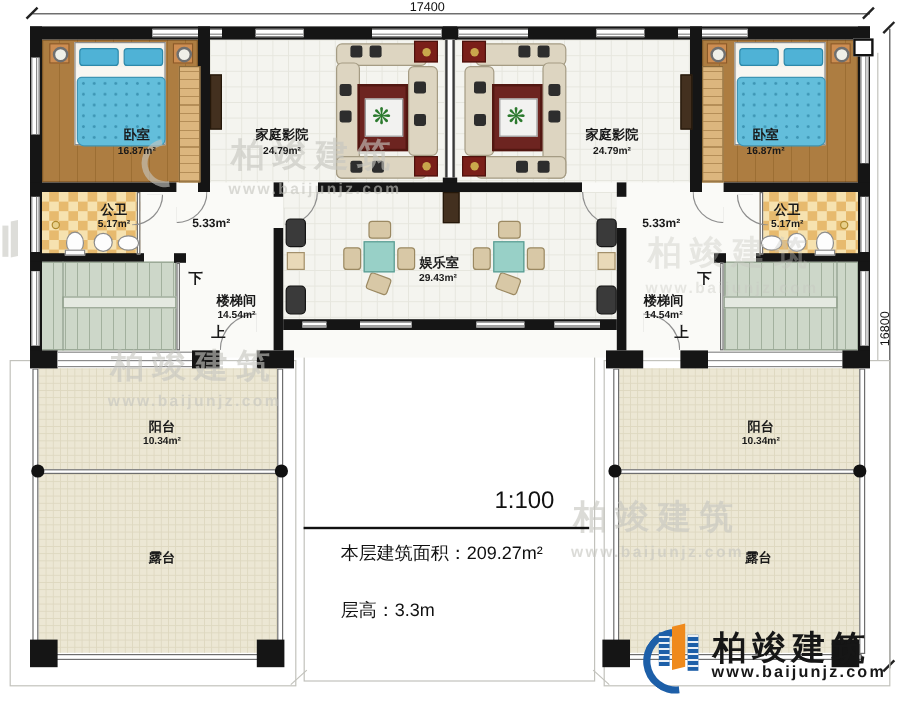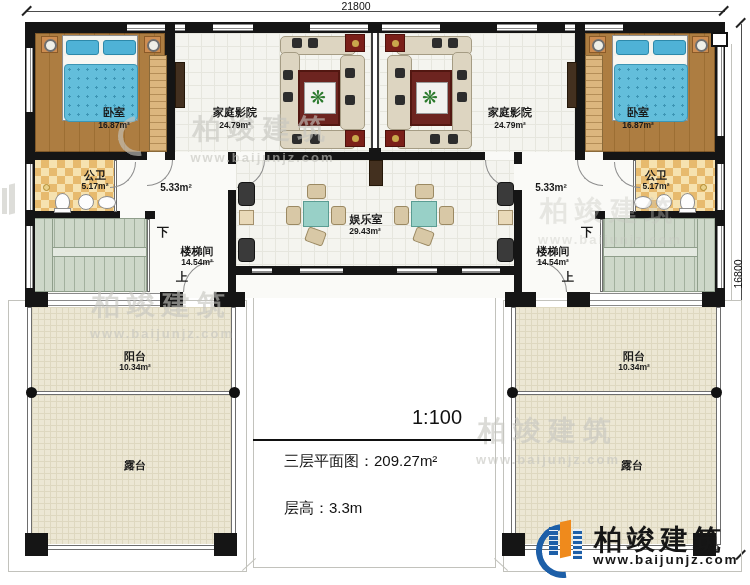--- a/index.html
+++ b/index.html
@@ -61,21 +61,21 @@
   .tb-line{position:absolute;font-size:15px;color:#111}
   .logo-t{position:absolute;font-size:28px;font-weight:bold;color:#161616;letter-spacing:5px}
   .logo-u{position:absolute;font-size:13.5px;font-weight:bold;color:#161616;letter-spacing:1.8px}
   .bar{position:absolute;background-color:#1d5fa8;background-image:repeating-linear-gradient(0deg,transparent 0 3.5px,rgba(255,255,255,.9) 3.5px 5px)}
 </style>
 </head>
 <body>
 
 <div class="plan">
 
-  <div class="dimlbl" style="left:320px;top:0;width:72px;text-align:center">21800</div>
+  <div class="dimlbl" style="left:320px;top:0;width:72px;text-align:center">17400</div>
   <div class="dim" style="left:27px;top:11px;width:698px;height:1px"></div>
   <div class="dimt" style="left:20px;top:10px"></div>
   <div class="dimt" style="left:717px;top:10px"></div>
   <div class="dim" style="left:741px;top:24px;width:1px;height:533px"></div>
   <div class="dimt" style="left:734px;top:22px"></div>
   <div class="dimt" style="left:734px;top:554px"></div>
   <div class="dimlbl" style="left:716px;top:268px;width:44px;text-align:center;transform:rotate(-90deg)">16800</div>
 
   <div class="eave" style="left:8px;top:300px;width:239px;height:272px"></div>
   <div class="eave" style="left:503px;top:300px;width:239px;height:272px"></div>
@@ -317,21 +317,21 @@
   <span class="lbl ud" style="left:568px;top:277px">上</span>
   <span class="lbl nm" style="left:135px;top:356px">阳台</span>
   <span class="lbl ar" style="left:135px;top:367px">10.34m²</span>
   <span class="lbl nm" style="left:634px;top:356px">阳台</span>
   <span class="lbl ar" style="left:634px;top:367px">10.34m²</span>
   <span class="lbl nm" style="left:135px;top:465px">露台</span>
   <span class="lbl nm" style="left:632px;top:465px">露台</span>
 
   <span class="title-scale" style="left:412px;top:406px">1:100</span>
   <div class="abs" style="left:253px;top:439px;width:238px;height:2px;background:#111"></div>
-  <span class="tb-line" style="left:284px;top:452px">三层平面图：209.27m²</span>
+  <span class="tb-line" style="left:284px;top:452px">本层建筑面积：209.27m²</span>
   <span class="tb-line" style="left:284px;top:499px">层高：3.3m</span>
 
   <div class="abs" style="left:536px;top:516px;width:54px;height:56px">
     <div class="abs" style="left:0;top:8px;width:42px;height:42px;border:6px solid transparent;border-left-color:#1d5fa8;border-bottom-color:#1d5fa8;border-radius:50%;transform:rotate(38deg)"></div>
     <div class="bar" style="left:13px;top:11px;width:9px;height:28px"></div>
     <div class="abs" style="left:24px;top:5px;width:11px;height:36px;background:#ef8a1c;transform:skewY(-14deg)"></div>
     <div class="bar" style="left:37px;top:13px;width:9px;height:30px"></div>
   </div>
   <span class="logo-t" style="left:594px;top:521px">柏竣建筑</span>
   <span class="logo-u" style="left:593px;top:552px">www.baijunjz.com</span>

